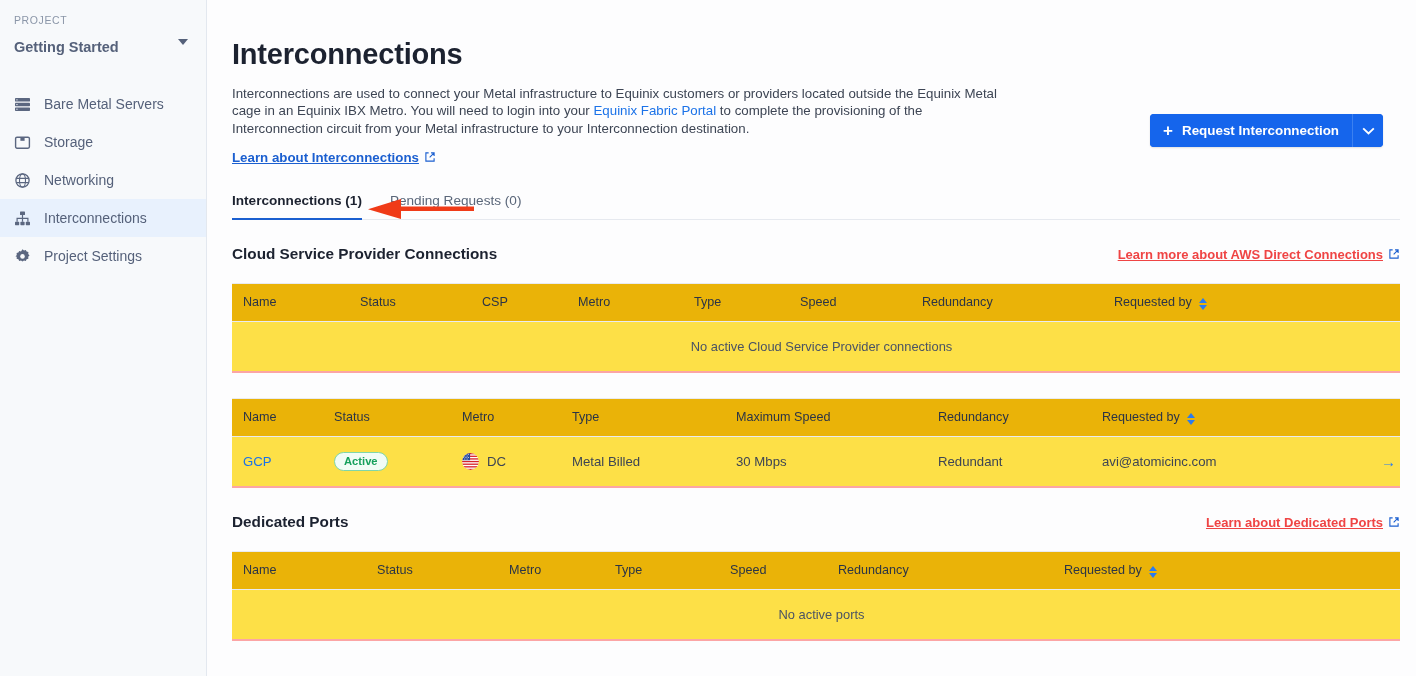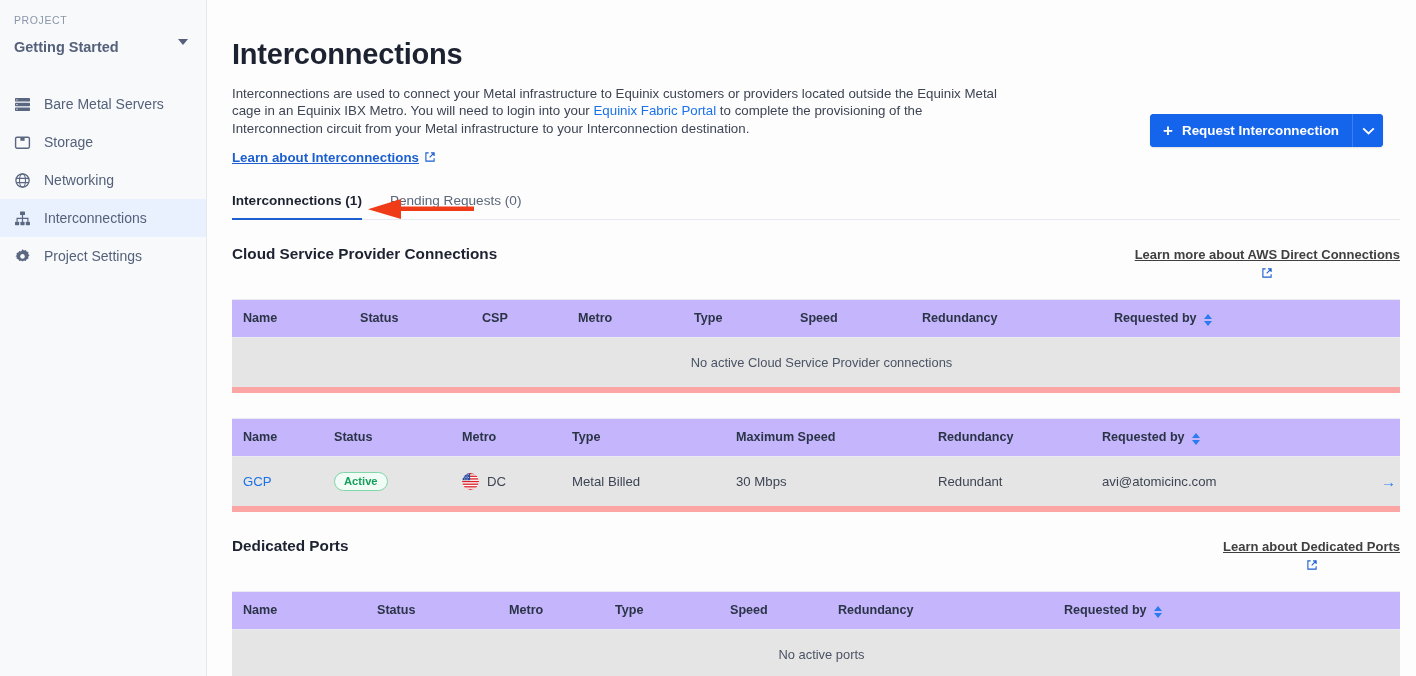--- a/index.html
+++ b/index.html
@@ -160,50 +160,50 @@
   .section { margin-top: 25px; }
   .section-head {
     display: flex; align-items: baseline; justify-content: space-between;
     margin-bottom: 20px;
   }
   .section-title {
     font-size: 15.3px; font-weight: bold; color: #1c2230;
   }
   .section-link {
     display: inline-flex; align-items: center; gap: 5px;
-    color: #404040; font-size: 13px; font-weight: bold;
-    text-decoration: underline; cursor: pointer; flex-direction: column;
+    color: #ef4444; font-size: 13px; font-weight: bold;
+    text-decoration: underline; cursor: pointer;
   }
 
   table {
     width: 100%;
     border-collapse: collapse;
     table-layout: fixed;
     font-size: 13px;
   }
   thead th {
-    background: #c4b5fd;
+    background: #eab308;
     text-align: left;
     font-size: 12.6px;
-    font-weight: bold;
+    font-weight: normal;
     color: #2b3446;
     padding: 11px 0 11px 0;
     height: 38px;
     border-top: 1px solid #e9ebf0;
     border-bottom: 1px solid #e9ebf0;
     vertical-align: middle;
   }
   thead th:first-child { padding-left: 11px; }
   tbody td {
     padding: 15px 0;
     color: #3d4554;
     font-size: 13.2px;
-    border-bottom: 6px solid #fca5a5;
+    border-bottom: 2px solid #fca5a5;
     vertical-align: middle;
-    background: #e5e5e5;
+    background: #fde047;
   }
   tbody td:first-child { padding-left: 11px; }
   .empty-row td {
     text-align: center;
     color: #4a5364;
     font-size: 12.9px;
     padding: 17px 0;
   }
   .sort-ico {
     display: inline-flex; flex-direction: column; gap: 2px;

